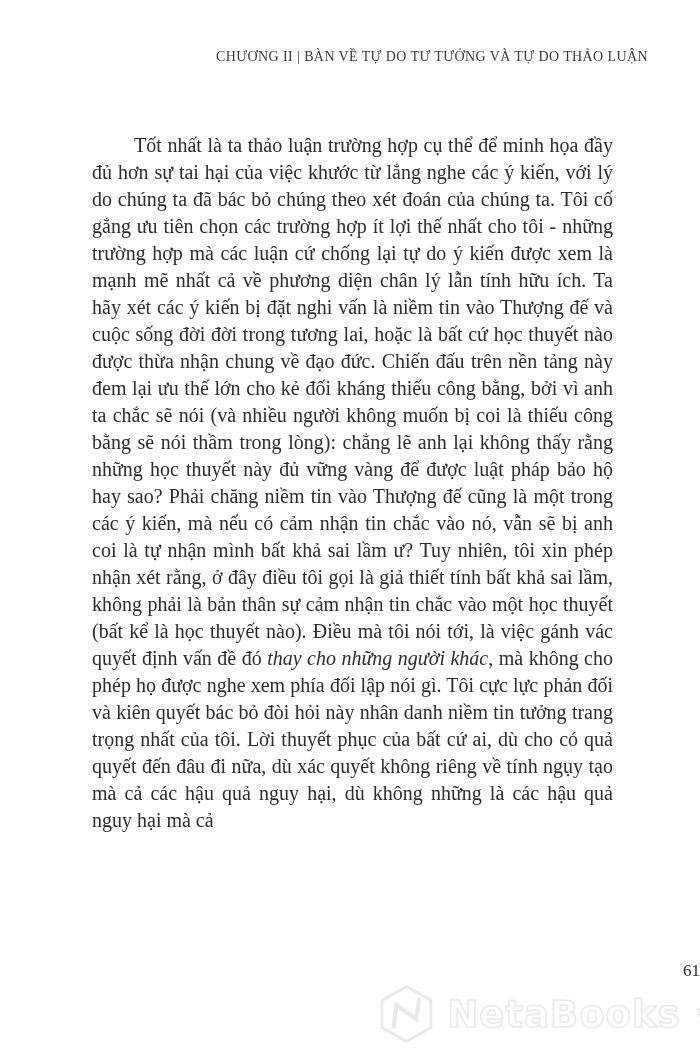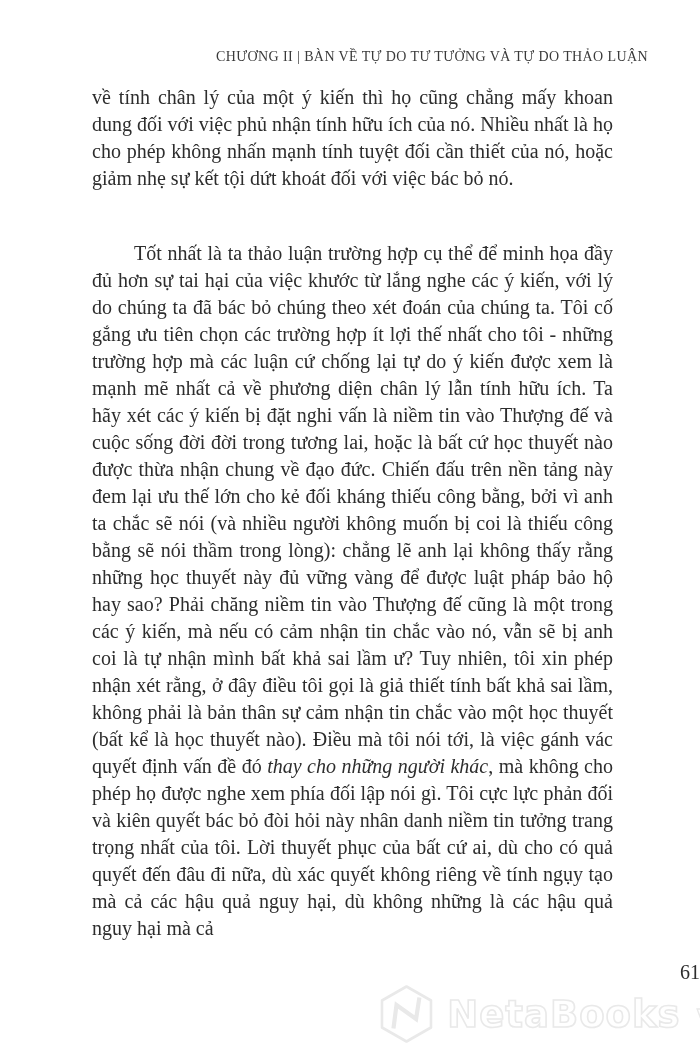--- a/index.html
+++ b/index.html
@@ -36,21 +36,21 @@
     text-align:justify;
     text-justify:inter-word;
   }
   .para{margin:0;}
   .para + .para{margin-top:10px;}
   .para.indent{text-indent:42px;margin-top:48px;}
   .para em{font-style:italic;}
   .page-number{
     position:absolute;
     top:961px;right:36px;
-    font-size:20px;
+    font-size:17px;
     color:var(--text);
   }
   .watermark{
     position:absolute;
     right:6px;bottom:6px;
     display:flex;
     align-items:center;
     gap:12px;
     color:var(--watermark);
     user-select:none;
@@ -72,21 +72,20 @@
   }
 </style>
 </head>
 <body>
 
 <div class="page">
 
   <div class="running-header">CHƯƠNG II | BÀN VỀ TỰ DO TƯ TƯỞNG VÀ TỰ DO THẢO LUẬN</div>
 
   <div class="body-text">
-      <p class="para"><span>về tính chân lý của một ý kiến thì họ cũng chẳng mấy khoan dung đối với việc phủ nhận tính hữu ích của nó. Nhiều nhất là họ cho phép không nhấn mạnh tính tuyệt đối cần thiết của nó, hoặc giảm nhẹ sự kết tội dứt khoát đối với việc bác bỏ nó.</span></p>
       <p class="para indent"><span>Tốt nhất là ta thảo luận trường hợp cụ thể để minh họa đầy đủ hơn sự tai hại của việc khước từ lắng nghe các ý kiến, với lý do chúng ta đã bác bỏ chúng theo xét đoán của chúng ta. Tôi cố gắng ưu tiên chọn các trường hợp ít lợi thế nhất cho tôi - những trường hợp mà các luận cứ chống lại tự do ý kiến được xem là mạnh mẽ nhất cả về phương diện chân lý lẫn tính hữu ích. Ta hãy xét các ý kiến bị đặt nghi vấn là niềm tin vào Thượng đế và cuộc sống đời đời trong tương lai, hoặc là bất cứ học thuyết nào được thừa nhận chung về đạo đức. Chiến đấu trên nền tảng này đem lại ưu thế lớn cho kẻ đối kháng thiếu công bằng, bởi vì anh ta chắc sẽ nói (và nhiều người không muốn bị coi là thiếu công bằng sẽ nói thầm trong lòng): chẳng lẽ anh lại không thấy rằng những học thuyết này đủ vững vàng để được luật pháp bảo hộ hay sao? Phải chăng niềm tin vào Thượng đế cũng là một trong các ý kiến, mà nếu có cảm nhận tin chắc vào nó, vẫn sẽ bị anh coi là tự nhận mình bất khả sai lầm ư? Tuy nhiên, tôi xin phép nhận xét rằng, ở đây điều tôi gọi là giả thiết tính bất khả sai lầm, không phải là bản thân sự cảm nhận tin chắc vào một học thuyết (bất kể là học thuyết nào). Điều mà tôi nói tới, là việc gánh vác quyết định vấn đề đó </span><em>thay cho những người khác</em><span>, mà không cho phép họ được nghe xem phía đối lập nói gì. Tôi cực lực phản đối và kiên quyết bác bỏ đòi hỏi này nhân danh niềm tin tưởng trang trọng nhất của tôi. Lời thuyết phục của bất cứ ai, dù cho có quả quyết đến đâu đi nữa, dù xác quyết không riêng về tính ngụy tạo mà cả các hậu quả nguy hại, dù không những là các hậu quả nguy hại mà cả</span></p>
     </div>
 
   <div class="page-number">61</div>
 
   <div class="watermark">
     <svg class="wm-logo" width="57" height="60" viewBox="0 0 56 60">
       <polygon points="28,2.5 52.5,16.5 52.5,43.5 28,57.5 3.5,43.5 3.5,16.5" fill="none" stroke="currentColor" stroke-width="2.6" stroke-linejoin="round"></polygon>
       <path d="M 14 41 L 19 20 L 37 36 L 42 17" transform="rotate(-6 28 30)" fill="none" stroke="currentColor" stroke-width="4.2" stroke-linejoin="miter" stroke-linecap="square"></path>
     </svg>

